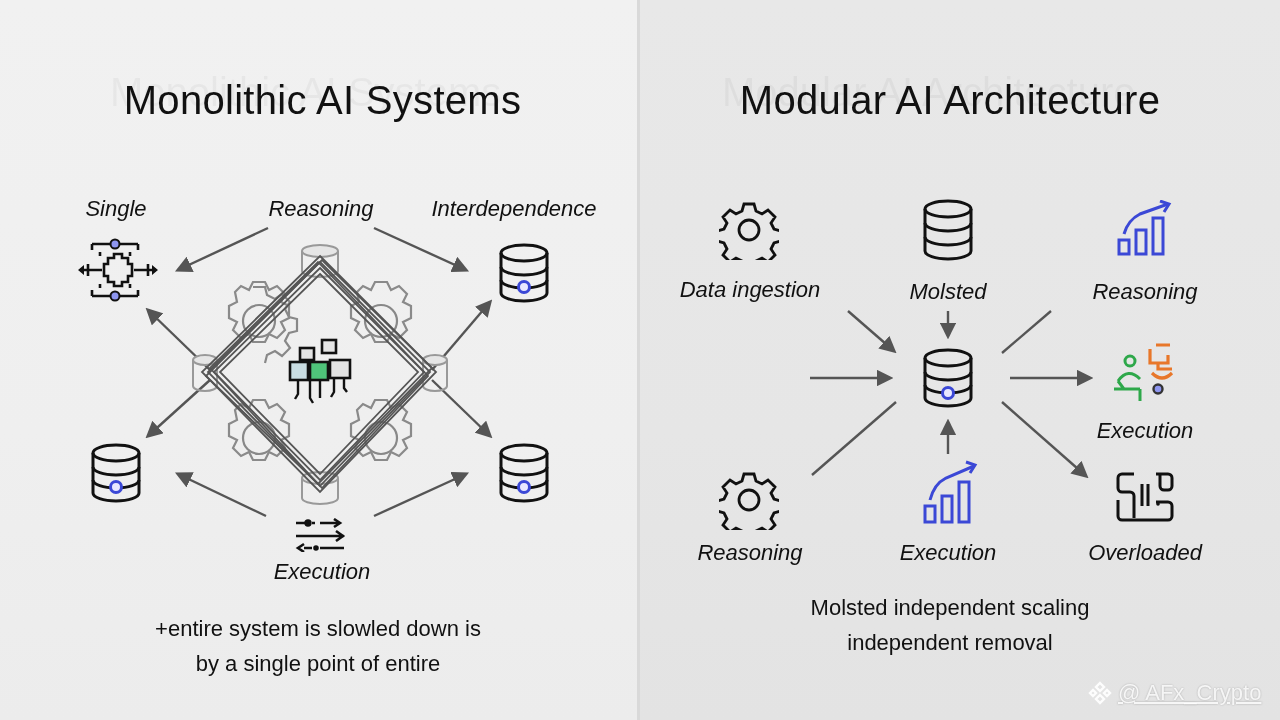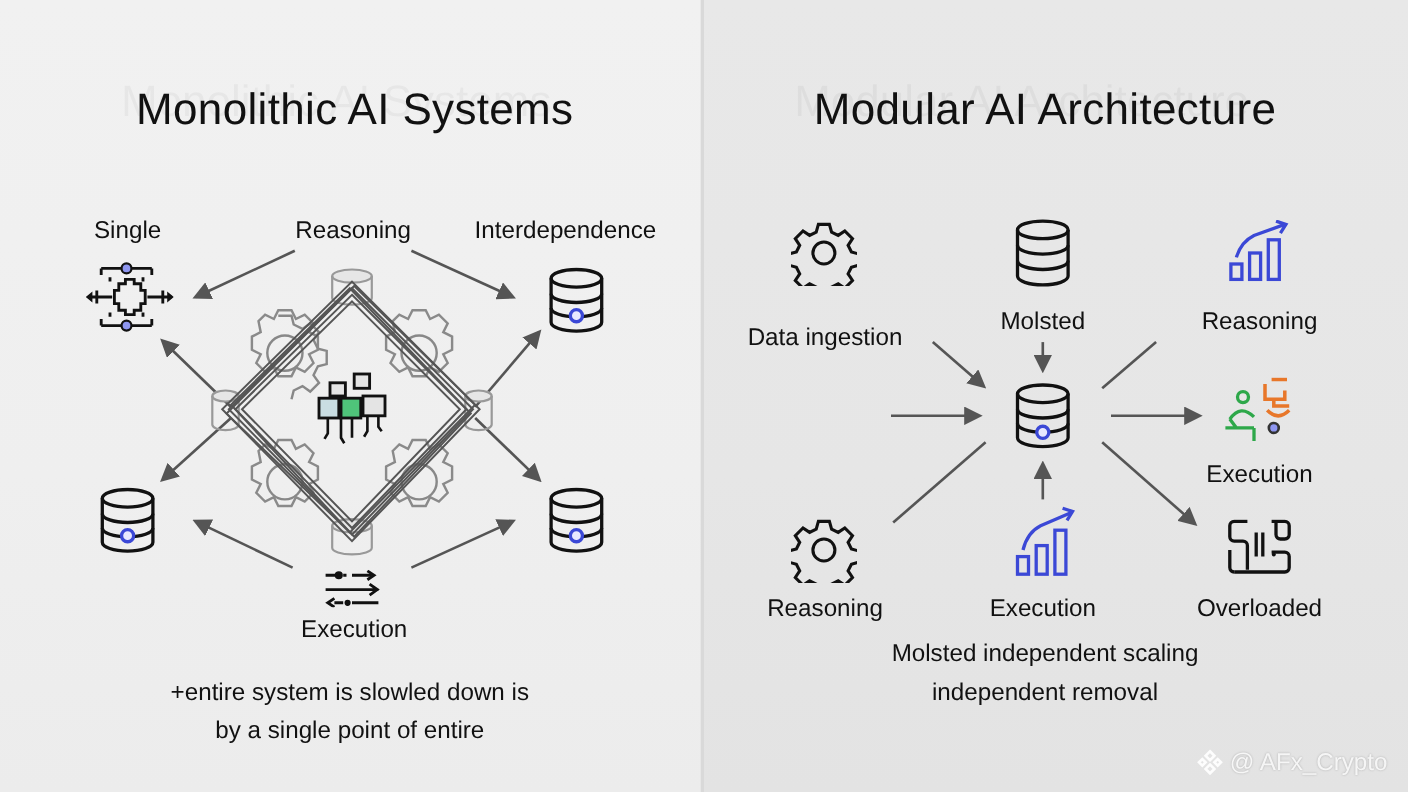--- a/index.html
+++ b/index.html
@@ -5,25 +5,25 @@
   html, body { margin: 0; padding: 0; }
   body { width: 1280px; height: 720px; overflow: hidden; position: relative; font-family: "Liberation Sans", "DejaVu Sans", sans-serif; color: #111; background: #ececec; }
   .panel { position: absolute; top: 0; height: 720px; }
   .panel-left { left: 0; width: 637px; background: linear-gradient(180deg, #f1f1f1 0%, #efefef 60%, #ececec 100%); }
   .panel-right { left: 640px; width: 640px; background: linear-gradient(180deg, #e8e8e8 0%, #e6e6e6 60%, #e3e3e3 100%); }
   .divider { position: absolute; left: 637px; top: 0; width: 3px; height: 720px; background: #d9d9d9; }
   .title { position: absolute; top: 78px; font-size: 40px; font-weight: 400; letter-spacing: 0.3px; white-space: nowrap; text-align: center; }
   .title-left { left: 0; width: 645px; }
   .title-right { left: 640px; width: 620px; }
   .ghost { position: absolute; color: rgba(0,0,0,0.04); font-size: 40px; white-space: nowrap; }
-  .label { position: absolute; font-size: 22px; white-space: nowrap; text-align: left; transform: translateX(-50%); }
+  .label { position: absolute; font-size: 22px; white-space: nowrap; text-align: left; transform: translateX(-50%); font-style: italic; }
   .caption { position: absolute; font-size: 22px; text-align: center; line-height: 35px; white-space: nowrap; transform: translateX(-50%); }
   svg.layer { position: absolute; left: 0; top: 0; width: 1280px; height: 720px; overflow: visible; }
   .icon { position: absolute; }
-  .watermark { position: absolute; left: 1088px; top: 680px; font-size: 22px; color: rgba(255,255,255,0.85); text-shadow: 0 0 2px rgba(0,0,0,0.25); white-space: nowrap; display: flex; align-items: center; gap: 6px; }
+  .watermark { position: absolute; left: 1088px; top: 680px; font-size: 22px; color: rgba(255,255,255,0.85); text-shadow: 0 0 2px rgba(0,0,0,0.25); white-space: nowrap; display: flex; align-items: center; gap: 6px; text-decoration: underline; }
 </style>
 </head>
 <body>
 
 <div class="panel panel-left"></div>
 <div class="panel panel-right"></div>
 <div class="divider"></div>
 
 <div class="ghost" style="left:110px;top:70px;">Monolithic AI Systems</div>
 <div class="ghost" style="left:722px;top:70px;">Modular AI Architecture</div>
@@ -248,29 +248,29 @@
   <g stroke="#111" stroke-width="3" fill="none">
     <path d="M18,2 h-12 a4,4 0 0 0 -4,4 v10 a4,4 0 0 0 4,4 h8 a4,4 0 0 1 4,4 v22"></path>
     <path d="M2,28 v16 a4,4 0 0 0 4,4 h0"></path>
     <path d="M40,2 h12 a4,4 0 0 1 4,4 v8 a4,4 0 0 1 -4,4 h-4 a4,4 0 0 1 -4,-4 v-12"></path>
     <path d="M6,48 h46 a4,4 0 0 0 4,-4 v-10 a4,4 0 0 0 -4,-4 h-12"></path>
     <path d="M26,12 v22 M32,12 v22"></path>
   </g>
   <circle cx="42" cy="32" r="1.8" fill="#111"></circle>
 </svg>
 
-<div class="label" style="left:750px;top:294px">Data ingestion</div>
+<div class="label" style="left:750px;top:277px">Data ingestion</div>
 <div class="label" style="left:948px;top:279px">Molsted</div>
 <div class="label" style="left:1145px;top:279px">Reasoning</div>
 <div class="label" style="left:1145px;top:418px">Execution</div>
 <div class="label" style="left:1145px;top:540px">Overloaded</div>
 <div class="label" style="left:750px;top:540px">Reasoning</div>
 <div class="label" style="left:948px;top:540px">Execution</div>
 
-<div class="caption" style="left:950px;top:576px">
+<div class="caption" style="left:950px;top:590px">
   <div>Molsted independent scaling</div>
   <div>independent removal</div>
 </div>
 
 <div class="watermark">
   <svg width="24" height="24" viewBox="0 0 24 24">
     <g fill="none" stroke="rgba(255,255,255,0.9)" stroke-width="2.4">
       <path d="M12,2 l4,4 l-4,4 l-4,-4 z"></path>
       <path d="M12,14 l4,4 l-4,4 l-4,-4 z"></path>
       <path d="M2,12 l3,-3 l3,3 l-3,3 z"></path>

